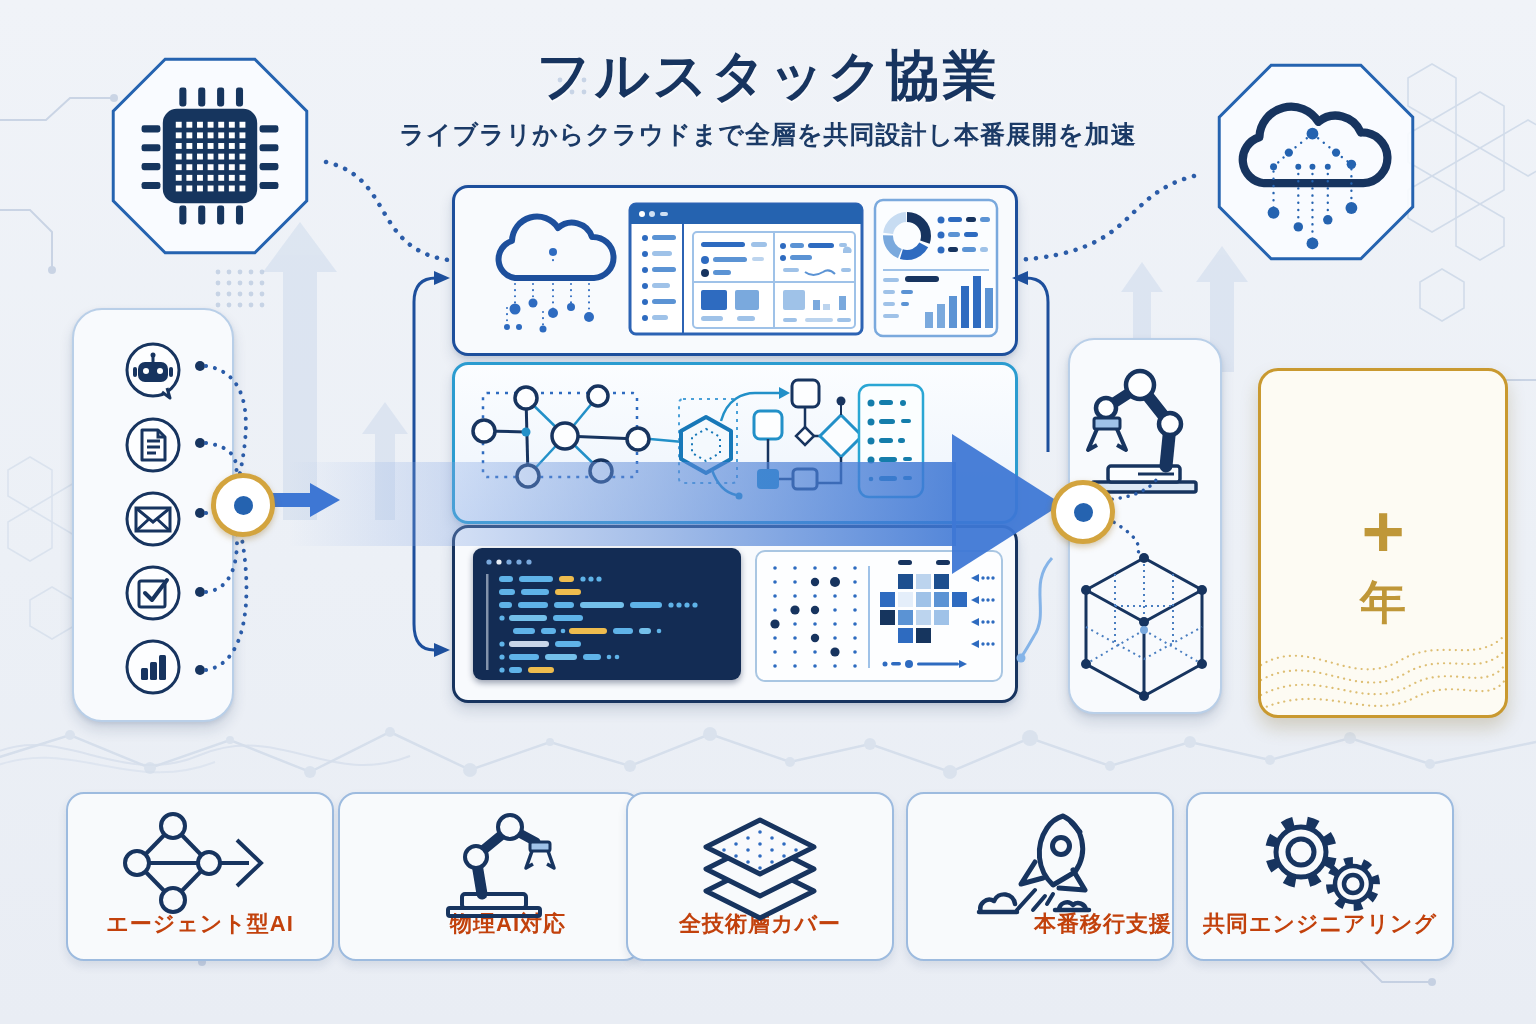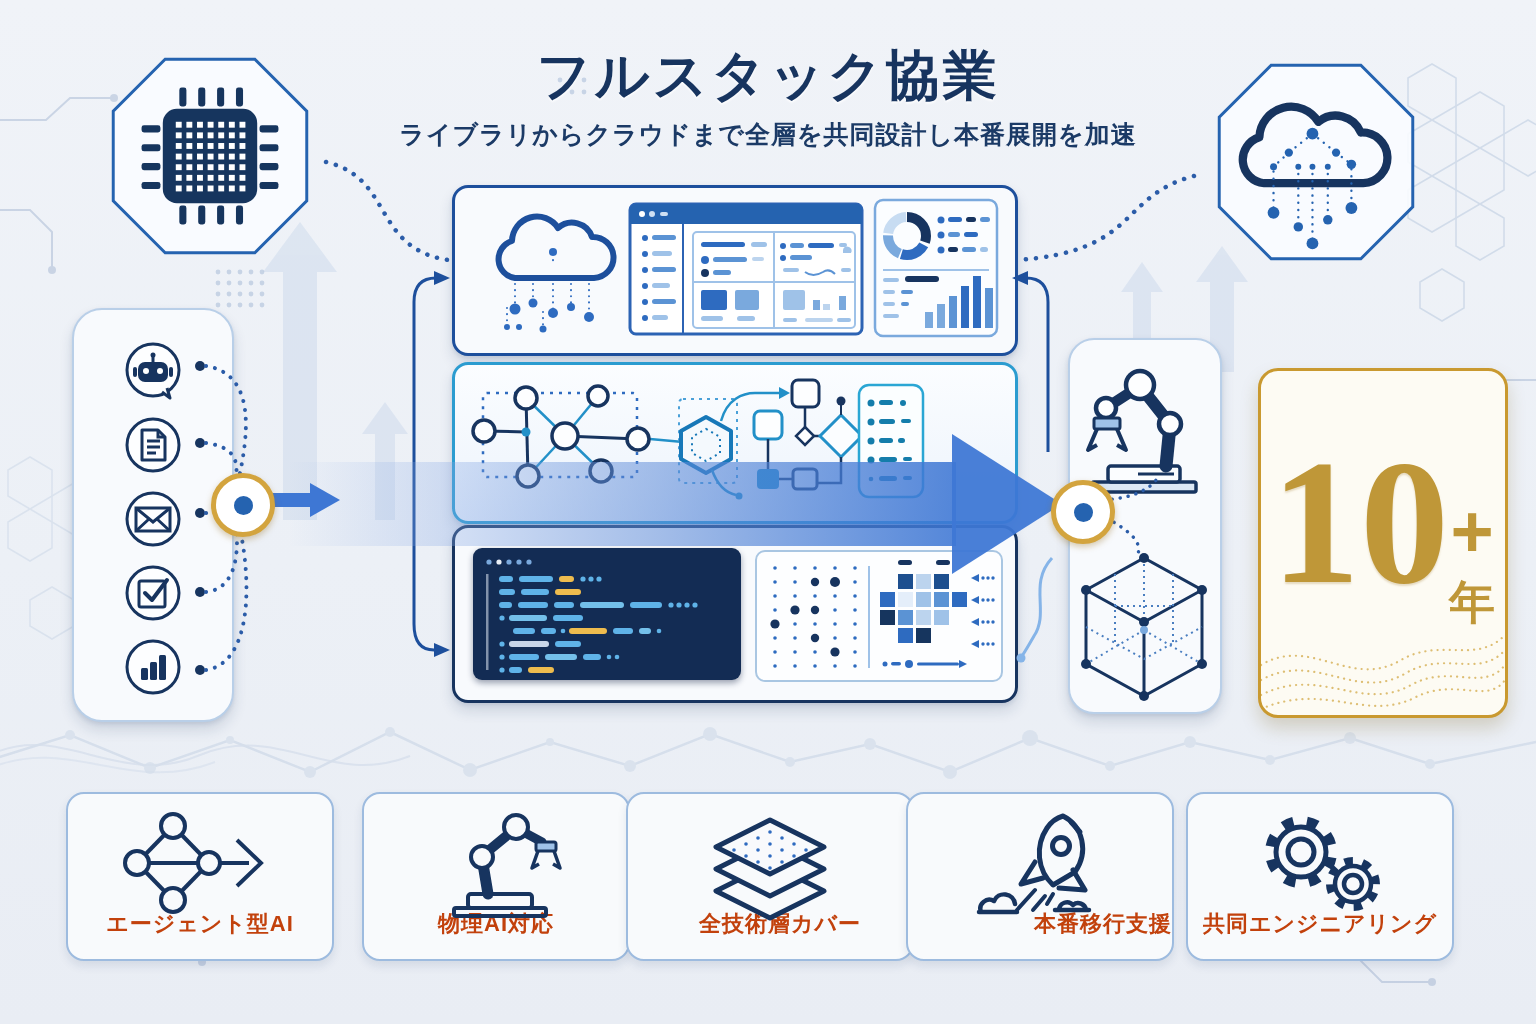--- a/index.html
+++ b/index.html
@@ -760,21 +760,20 @@
             <circle cx="124" cy="112" r="5"></circle>
             <circle cx="66" cy="144" r="5"></circle>
         </g>
         <circle cx="66" cy="78" r="4" fill="#7aa9dd"></circle>
       </g>
     </svg>
   </div>
 
   <div class="abs z45" id="gold-card">
     <div id="gold-text">
-      <span class="big">10</span>
       <span class="side">
         <span class="plus">+</span>
         <span class="unit">年</span>
       </span>
     </div>
     <svg width="244" height="120" viewBox="0 0 244 120" style="position:absolute;left:0;bottom:0;">
       <g fill="none" stroke="#d8b35c" stroke-width="2.2" stroke-linecap="round" stroke-dasharray="0.1 6" opacity="0.85">
         <path d="M0,70 C50,40 90,95 140,65 C180,42 215,70 244,40"></path>
         <path d="M0,85 C55,55 95,108 145,78 C185,55 218,84 244,55"></path>
         <path d="M0,100 C60,70 100,118 150,90 C190,68 222,98 244,70"></path>
@@ -797,39 +796,39 @@
       <g fill="#f8fafc" stroke="#17345f" stroke-width="4">
         <circle cx="58" cy="18" r="12"></circle>
           <circle cx="22" cy="55" r="12"></circle>
           <circle cx="94" cy="55" r="11"></circle>
           <circle cx="58" cy="92" r="12"></circle>
       </g>
     </svg>
     <div class="blabel">エージェント型AI</div>
   </div>
 
-  <div class="abs bcard" style="left:362px;">
+  <div class="abs bcard" style="left:338px;padding-left:36px;">
     <svg class="bicon" width="160" height="112" viewBox="0 0 160 112">
       <g transform="translate(8,-8)">
         <rect x="30" y="108" width="92" height="8" rx="2" fill="none" stroke="#17345f" stroke-width="4"></rect>
         <rect x="44" y="94" width="64" height="14" rx="3" fill="none" stroke="#17345f" stroke-width="4"></rect>
         <path d="M64,94 L58,58" stroke="#17345f" stroke-width="11" stroke-linecap="round" fill="none"></path>
         <path d="M58,56 L92,28" stroke="#17345f" stroke-width="10" stroke-linecap="round" fill="none"></path>
         <path d="M92,28 L118,42" stroke="#17345f" stroke-width="9" stroke-linecap="round" fill="none"></path>
         <circle cx="92" cy="27" r="12" fill="#f8fafc" stroke="#17345f" stroke-width="4"></circle>
         <circle cx="58" cy="57" r="11" fill="#f8fafc" stroke="#17345f" stroke-width="4"></circle>
         <rect x="112" y="42" width="20" height="9" rx="2" fill="#9fc2e8" stroke="#17345f" stroke-width="3"></rect>
         <path d="M114,51 L108,68 L115,64" fill="none" stroke="#17345f" stroke-width="3.5" stroke-linejoin="round"></path>
         <path d="M130,51 L136,68 L129,64" fill="none" stroke="#17345f" stroke-width="3.5" stroke-linejoin="round"></path>
       </g>
     </svg>
     <div class="blabel">物理AI対応</div>
   </div>
 
-  <div class="abs bcard" style="left:626px;padding-left:20px;">
+  <div class="abs bcard" style="left:626px;">
     <svg class="bicon" width="160" height="116" viewBox="0 0 160 116">
       <g fill="#f8fafc" stroke="#17345f" stroke-width="5" stroke-linejoin="round">
         <path d="M80,56 L26,83 L80,110 L134,83 Z"></path>
         <path d="M80,34 L26,61 L80,88 L134,61 Z"></path>
         <path d="M80,12 L26,39 L80,66 L134,39 Z"></path>
       </g>
       <g fill="#2e6bc0">
         <circle cx="80" cy="24" r="1.8"></circle>
           <circle cx="68" cy="30" r="1.8"></circle>
           <circle cx="92" cy="30" r="1.8"></circle>

